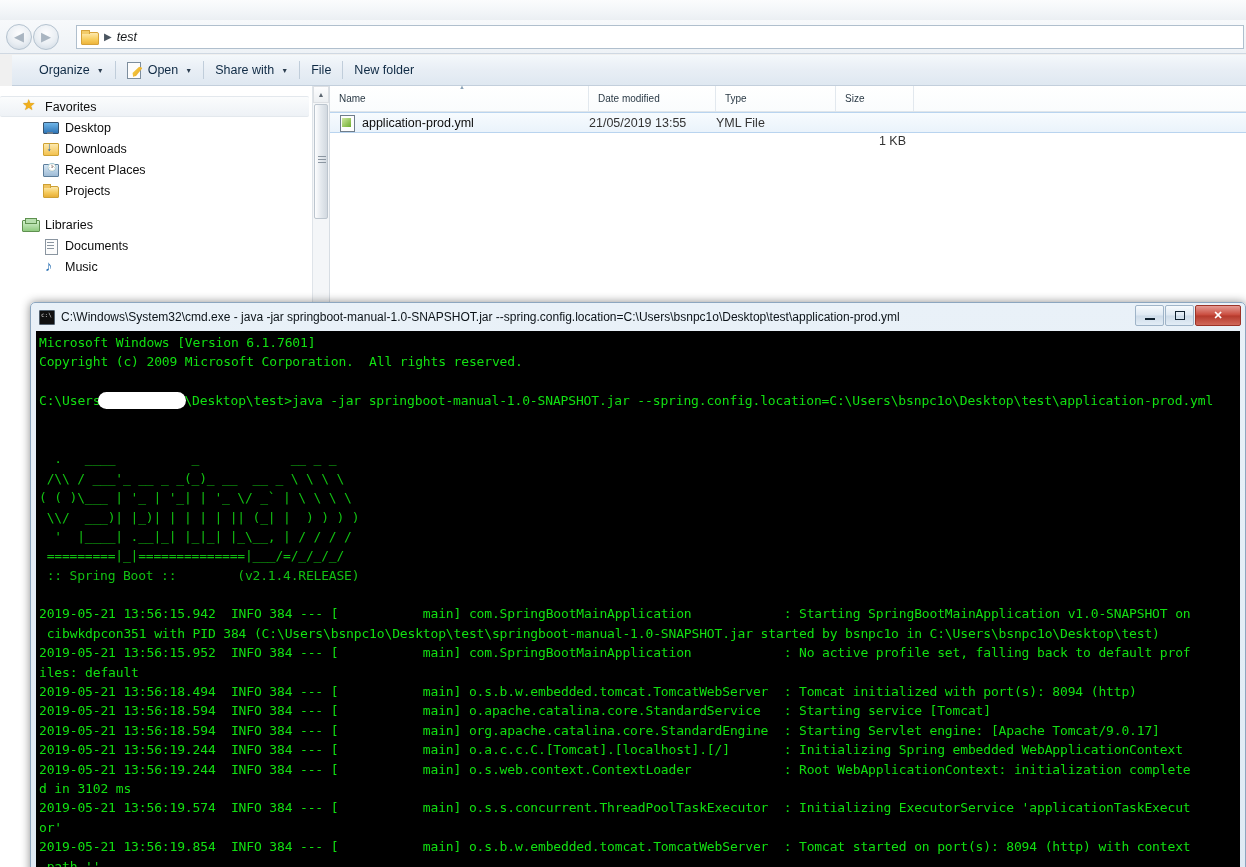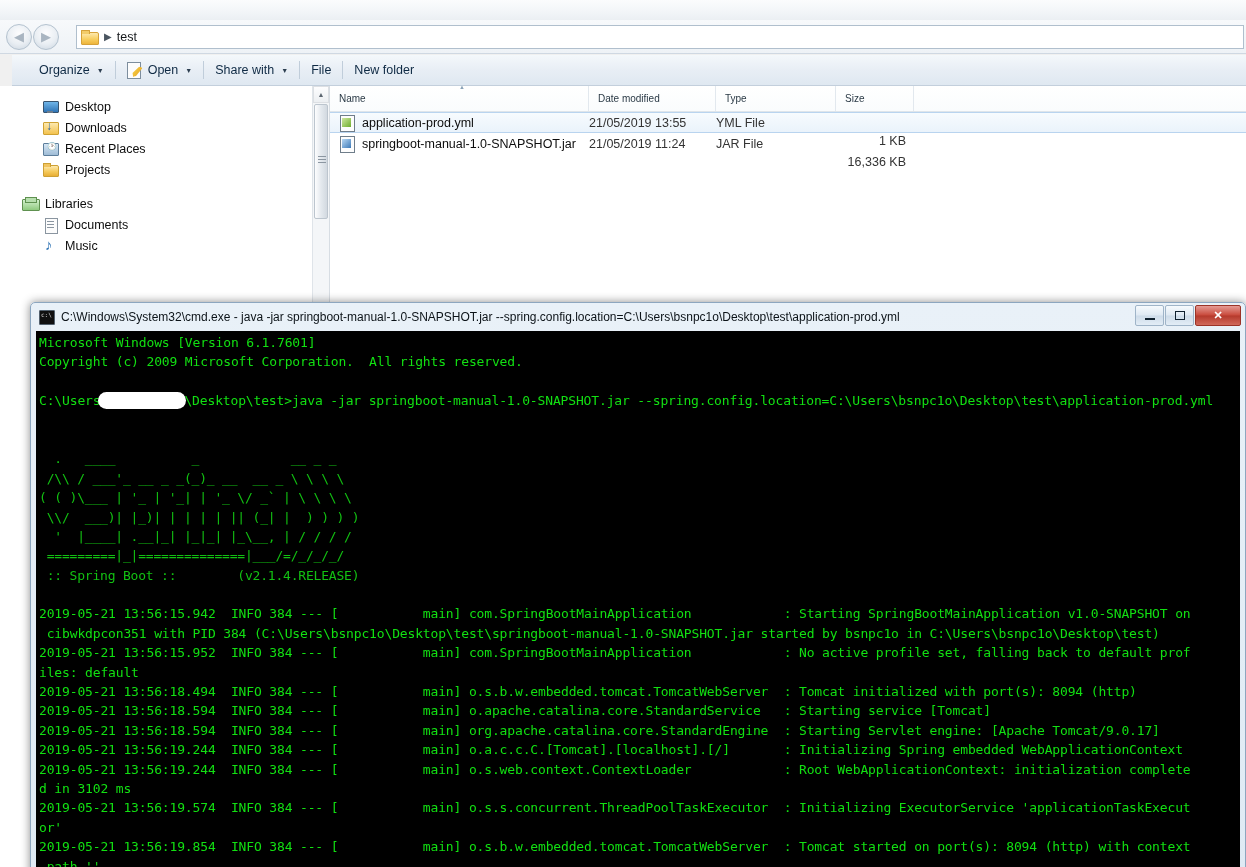--- a/index.html
+++ b/index.html
@@ -56,21 +56,21 @@
     content: ""; position: absolute; left: 0; top: 2px; width: 16px; height: 11px;
     background: linear-gradient(to bottom, #fde9ae 0%, #f8cf62 55%, #edb53c 100%);
     border: 1px solid #d6a23a; border-radius: 1px 2px 1px 1px;
   }
   .folder-ico::after {
     content: ""; position: absolute; left: 0; top: 0px; width: 7px; height: 3px;
     background: #f2cc6a; border: 1px solid #d6a23a; border-bottom: none;
     border-radius: 1px 1px 0 0;
   }
   .crumb-sep { color: #4a5560; font-size: 10px; margin: 0 5px 0 3px; }
-  .crumb-text { font-size: 12.5px; color: #16191c; }
+  .crumb-text { font-size: 12.5px; color: #16191c; font-style: italic; }
 
   
   .toolbar {
     position: absolute; left: 12px; top: 55px; width: 1246px; height: 31px;
     background: linear-gradient(to bottom, #f4f8fb 0%, #e8eef5 50%, #dfe8f1 100%);
     border-bottom: 1px solid #c3cfdc;
     display: flex; align-items: center; padding-left: 18px;
   }
   .tb-item {
     display: flex; align-items: center; height: 24px; padding: 0 9px;
@@ -357,20 +357,24 @@
       <div class="tb-sep"></div>
       <div class="tb-item">
         <span>New folder</span>
       </div>
     </div>
 
     <div class="exp-body">
 
       <div class="nav-pane">
 
+        <div class="nav-item root selected">
+          <span class="ni-ico ico-star"></span>
+          <span>Favorites</span>
+        </div>
         <div class="nav-item child">
           <span class="ni-ico ico-desktop"></span>
           <span>Desktop</span>
         </div>
         <div class="nav-item child">
           <span class="ni-ico ico-downloads"></span>
           <span>Downloads</span>
         </div>
         <div class="nav-item child">
           <span class="ni-ico ico-recent"></span>
@@ -422,29 +426,20 @@
         <div class="row selected">
           <div class="cell-name">
             <span class="file-ico yml"></span>
             <span>application-prod.yml</span>
           </div>
           <div class="cell-date">21/05/2019 13:55</div>
           <div class="cell-type">YML File</div>
           <div class="cell-size">1 KB</div>
         </div>
 
-        <div class="row">
-          <div class="cell-name">
-            <span class="file-ico jar"></span>
-            <span>springboot-manual-1.0-SNAPSHOT.jar</span>
-          </div>
-          <div class="cell-date">21/05/2019 11:24</div>
-          <div class="cell-type">JAR File</div>
-          <div class="cell-size">16,336 KB</div>
-        </div>
       </div>
     </div>
   </div>
 
   <div class="cmd-win">
     <div class="cmd-title">
       <span class="cmd-ico"></span>
       <span class="cmd-title-text">C:\Windows\System32\cmd.exe - java  -jar springboot-manual-1.0-SNAPSHOT.jar --spring.config.location=C:\Users\bsnpc1o\Desktop\test\application-prod.yml</span>
       <span class="win-btns">
         <span class="wb">

